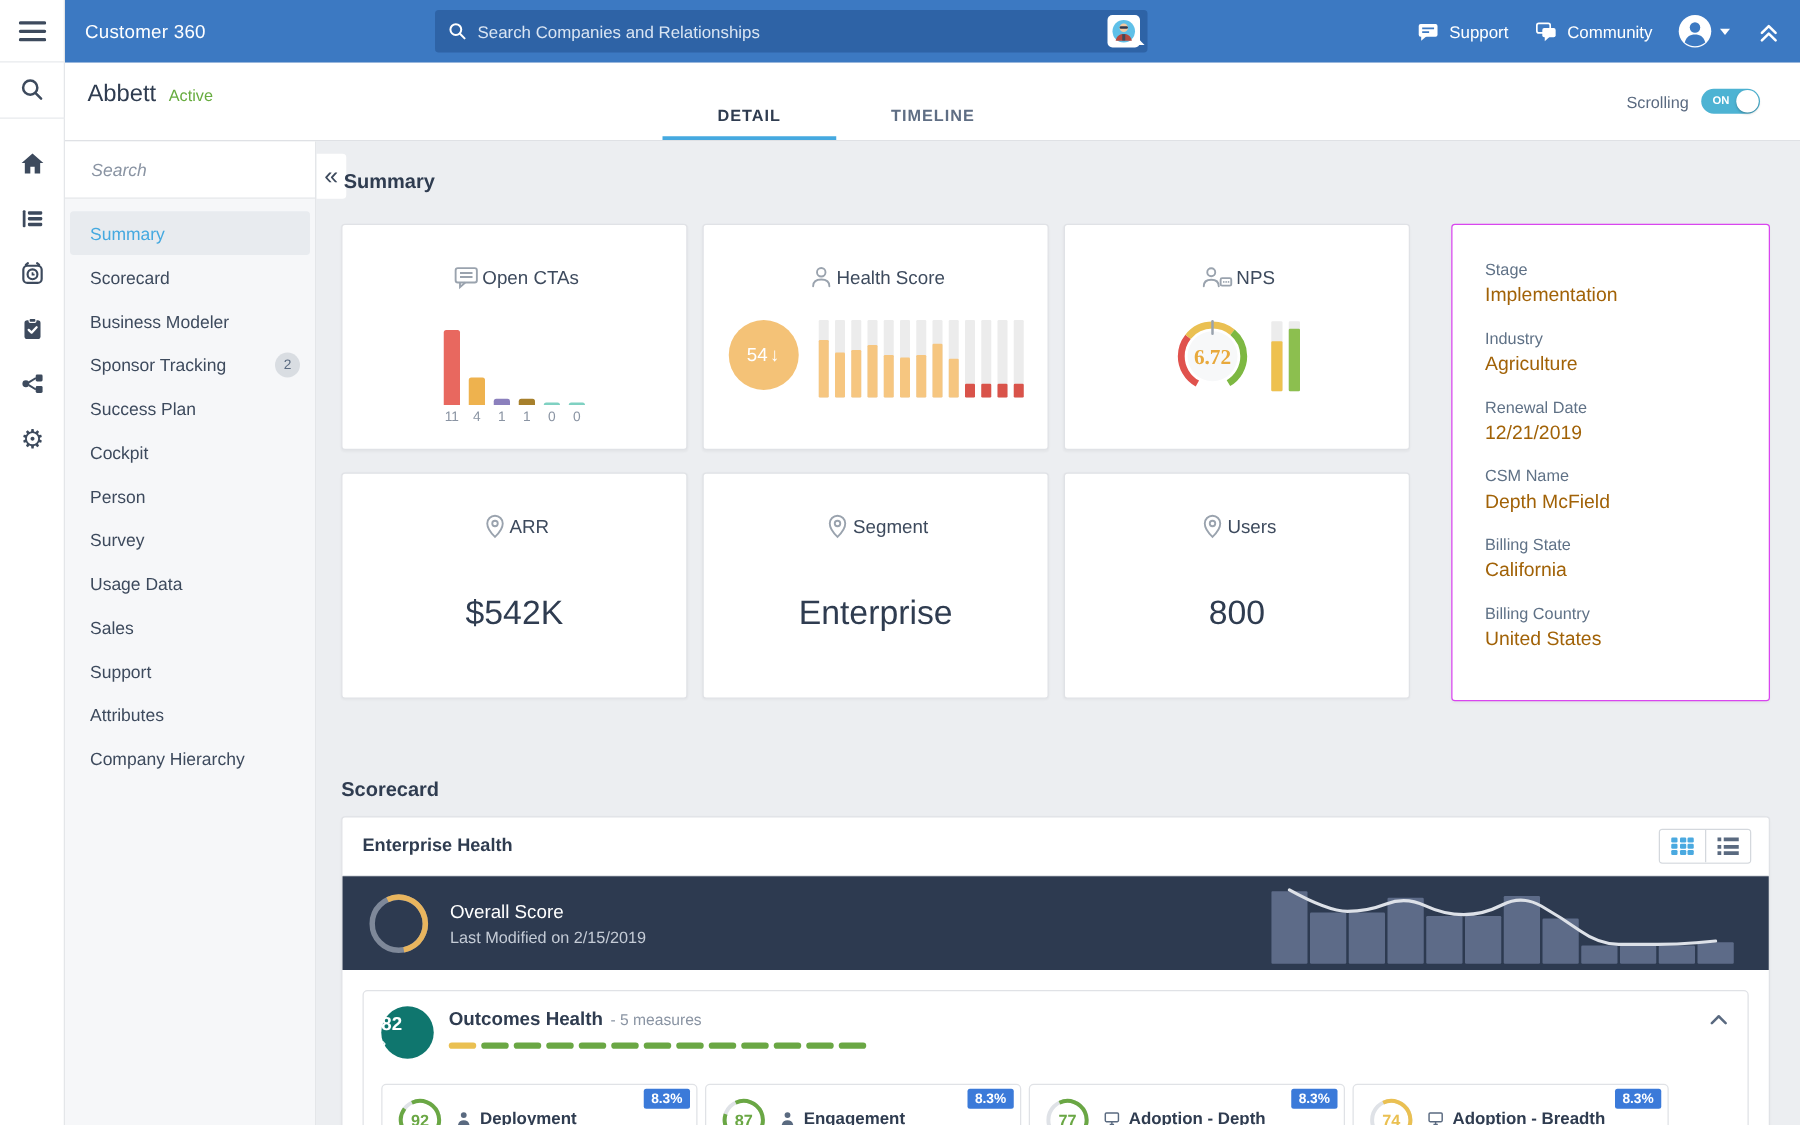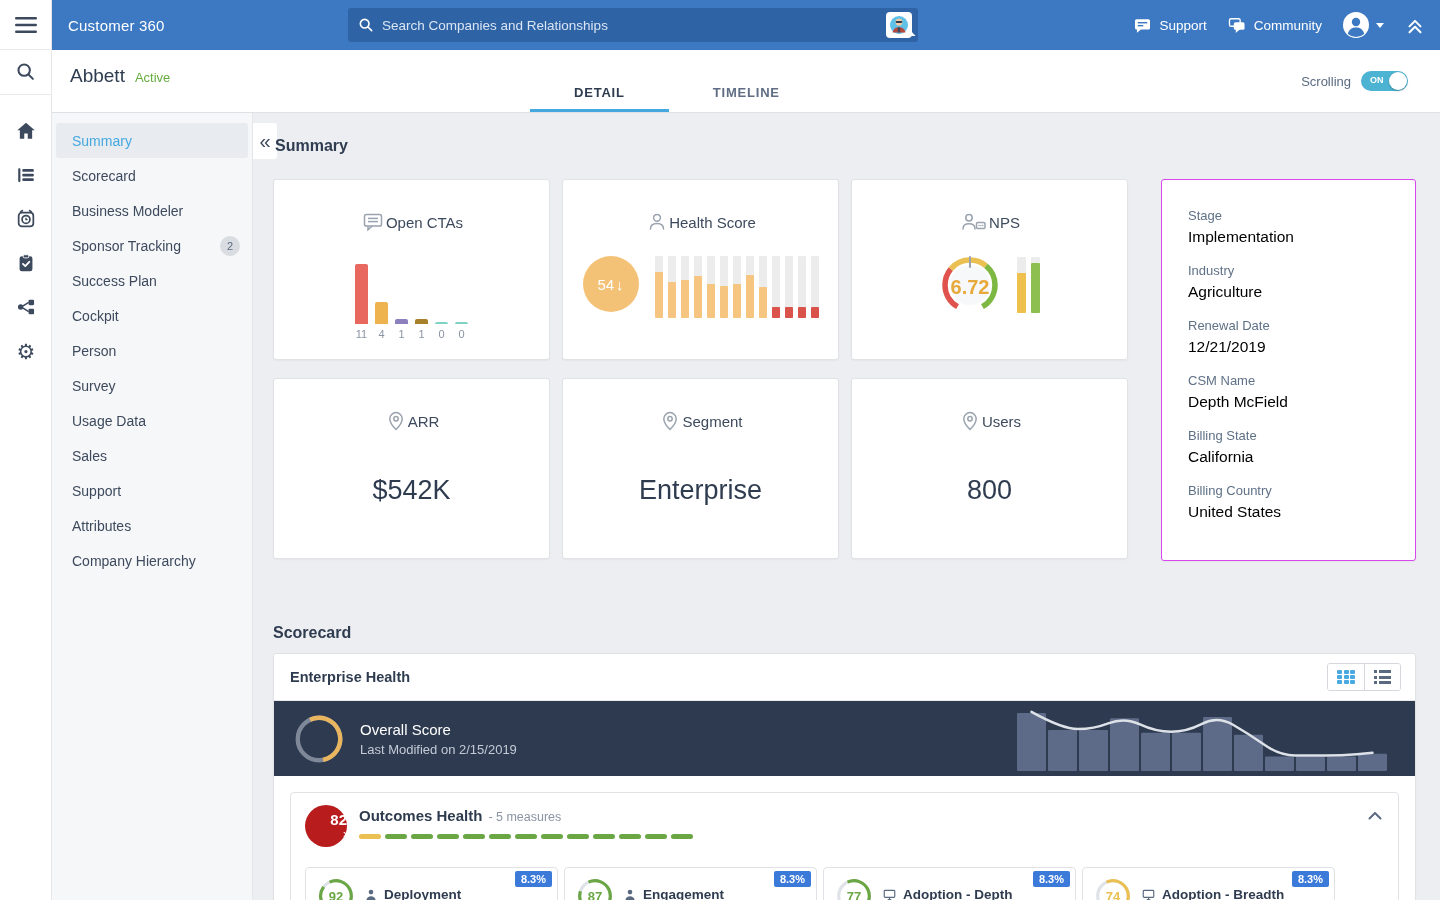--- a/index.html
+++ b/index.html
@@ -94,30 +94,30 @@
   .hs-circle { width:56px; height:56px; border-radius:50%; background:#f4c277; color:#fff;
     display:flex; align-items:center; justify-content:center; font-size:15px; gap:2px; }
   .hs-bars { display:flex; align-items:flex-end; gap:5px; height:62px; }
   .hs-col { width:8px; height:62px; background:#ececec; position:relative; border-radius:1px; }
   .hs-fill { position:absolute; left:0; right:0; bottom:0; border-radius:1px; }
 
   
   .nps-row { display:flex; align-items:center; gap:16px; margin-top:20px; }
   .gauge { width:62px; height:62px; position:relative; }
   .gauge-value { position:absolute; left:0; right:0; top:22px; text-align:center;
-    font-size:20px; font-weight:bold; color:#e8a93c; }
+    font-size:17px; font-weight:bold; color:#e8a93c;font-family:Liberation Serif, serif; }
   .nps-bars { display:flex; align-items:flex-end; gap:5px; height:56px; }
   .nps-col { width:9px; height:56px; background:#ececec; position:relative; border-radius:1px; }
 
   
   .info-panel { position:absolute; left:888px; top:0; width:255px; height:382px; background:#fff;
     border:1px solid #d946ef; border-radius:3px; box-shadow:0 1px 2px rgba(0,0,0,.04); padding:28px 26px; }
   .info-field { margin-bottom:17px; }
   .info-label { font-size:13px; color:#5f7186; margin-bottom:5px; }
-  .info-value { font-size:15.5px; color:#000000; }
+  .info-value { font-size:15.5px; color:#a16207; }
 
   
   .eh-card { position:absolute; left:20px; top:540px; width:1143px; height:420px; background:#fff;
     border:1px solid #e0e2e6; border-radius:3px; box-shadow:0 1px 2px rgba(0,0,0,.04); }
   .eh-head { height:47px; border-bottom:1px solid #e6e8eb; display:flex; align-items:center;
     justify-content:space-between; padding:0 14px 0 16px; }
   .eh-title { font-size:14.5px; font-weight:bold; color:#2f3c50; }
   .view-toggle { display:flex; border:1px solid #d4d8dd; border-radius:3px; overflow:hidden; }
   .vt-btn { width:36px; height:26px; display:flex; align-items:center; justify-content:center;
     cursor:pointer; background:#fff; }
@@ -134,22 +134,22 @@
   .oring svg { position:absolute; inset:0; }
   .overall-text { margin-left:16px; }
   .overall-title { color:#fff; font-size:15px; font-weight:normal; }
   .overall-sub { color:#c4cbd6; font-size:13px; margin-top:4px; }
   .trend { position:absolute; right:26px; bottom:3px; }
 
   .eh-body { padding:16px; }
   .outcomes-card { border:1px solid #e0e2e6; border-radius:4px; min-height:300px; position:relative;
     padding:12px 14px; }
   .oc-head { display:flex; gap:12px; }
-  .oc-circle { width:42px; height:42px; border-radius:50%; background:#b91c1c; color:#fff; flex:none;
-    display:flex; flex-direction:column; align-items:flex-end; justify-content:center; line-height:1; cursor:pointer; }
+  .oc-circle { width:42px; height:42px; border-radius:50%; background:#0f766e; color:#fff; flex:none;
+    display:flex; flex-direction:column; align-items:flex-start; justify-content:center; line-height:1; cursor:pointer; }
   .oc-score { font-size:15px; font-weight:bold; }
   .oc-chev { font-size:12px; margin-top:1px; }
   .oc-title-row { display:flex; align-items:baseline; gap:6px; margin-top:2px; }
   .oc-title { font-size:15px; font-weight:bold; color:#2f3c50; }
   .oc-note { font-size:12.5px; color:#8a94a3; }
   .dash-row { display:flex; gap:4px; margin-top:10px; }
   .dash { width:22px; height:5px; border-radius:2.5px; background:#6aa744; }
   .dash.yellow { background:#eac052; }
   .oc-collapse { position:absolute; right:16px; top:18px; cursor:pointer; }
 
@@ -288,20 +288,27 @@
   <div class="scrolling">
     <span class="scrolling-label">Scrolling</span>
     <div class="toggle">
       <span class="on">ON</span>
       <span class="knob"></span>
     </div>
   </div>
 </div>
 
 <div class="sidebar">
+  <div class="sb-search">
+    <svg width="16" height="16" viewBox="0 0 24 24" fill="none" stroke="#3d4a5d" stroke-width="2.4">
+        <circle cx="10" cy="10" r="6.5"></circle>
+        <line x1="15" y1="15" x2="20.5" y2="20.5" stroke-linecap="round"></line>
+      </svg>
+    <input type="text" placeholder="Search" style="">
+  </div>
   <div class="sb-list">
     <div class="sb-item active">
         <span>Summary</span>
       </div>
     <div class="sb-item">
         <span>Scorecard</span>
       </div>
     <div class="sb-item">
         <span>Business Modeler</span>
       </div>

